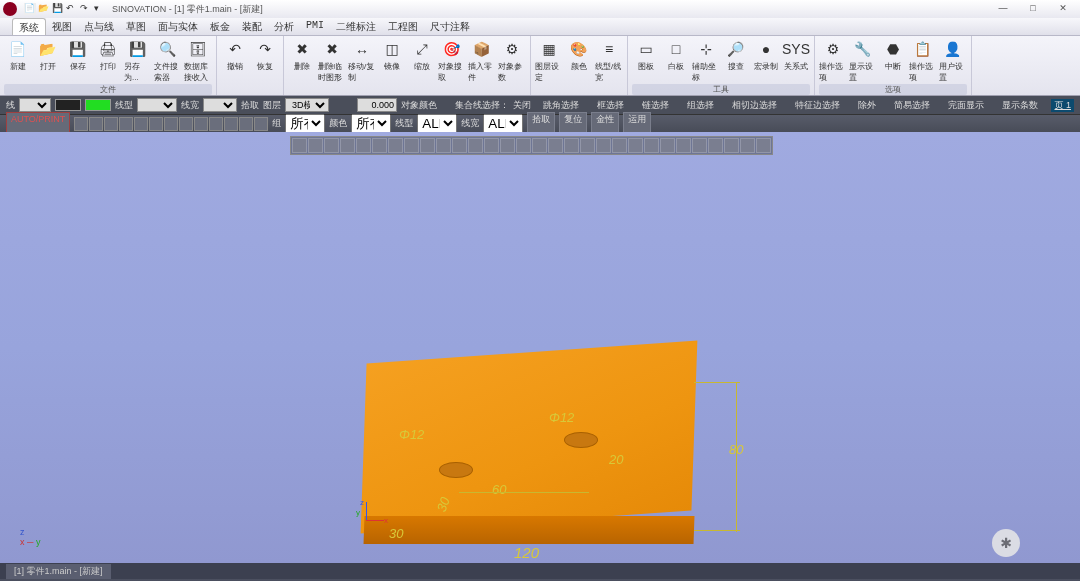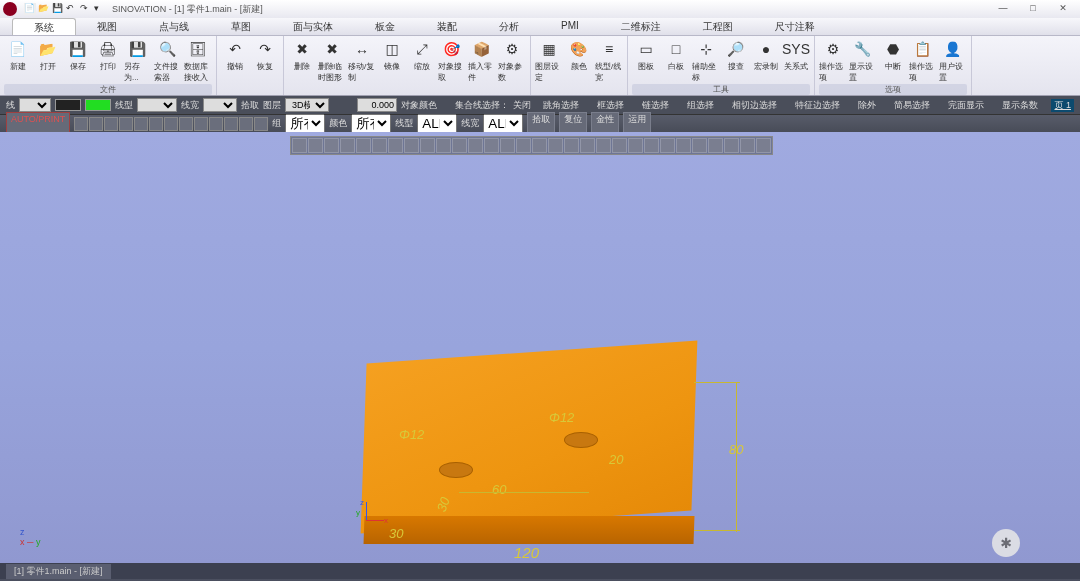--- a/index.html
+++ b/index.html
@@ -8,21 +8,21 @@
   .titlebar { height: 18px; background: linear-gradient(#fff,#e8e8f0); display: flex; align-items: center; font-size: 9px; color: #333; }
   .titlebar .app-icon { width: 14px; height: 14px; background: #8b0020; border-radius: 50%; margin: 0 3px; }
   .titlebar .mini-icons { display: flex; gap: 2px; margin-left: 4px; }
   .titlebar .mini-icons span { width: 12px; height: 12px; display: inline-block; }
   .titlebar .title-text { margin-left: 6px; color: #555; }
   .winbtns { position: absolute; right: 2px; top: 0; display: flex; gap: 0; }
   .winbtn { width: 30px; height: 16px; display: flex; align-items: center; justify-content: center; font-size: 9px; color: #444; }
   .winbtn.close { color: #555; }
   
   .menubar { height: 18px; background: linear-gradient(#f7f7fb,#e0e0ea); display: flex; padding-left: 12px; font-size: 10px; color: #333; border-bottom: 1px solid #b8b8c8; }
-  .menubar .tab { padding: 2px 21px; }
+  .menubar .tab { padding: 2px 6px; font-family: Liberation Mono, monospace; }
   .menubar .tab.active { background: #fff; border: 1px solid #bbb; border-bottom: none; border-radius: 3px 3px 0 0; }
   
   .ribbon { height: 60px; background: linear-gradient(#f4f4fa,#e4e4ee); display: flex; border-bottom: 1px solid #a0a0b0; }
   .rgroup { border-right: 1px solid #c8c8d8; display: flex; flex-direction: column; justify-content: space-between; padding: 2px 4px 0; }
   .rgroup .icons { display: flex; gap: 2px; flex: 1; align-items: flex-start; }
   .ritem { display: flex; flex-direction: column; align-items: center; width: 28px; font-size: 8px; color: #333; cursor: pointer; }
   .ritem .ico { width: 22px; height: 22px; border: 1px solid transparent; margin-bottom: 1px; display:flex;align-items:center;justify-content:center;font-size:14px; }
   .rgroup .glabel { text-align: center; font-size: 8px; color: #555; background: rgba(180,185,210,0.4); border-radius: 2px; padding: 0 2px; }
   
   .optbar { height: 18px; background: #4a4e5a; display: flex; align-items: center; padding: 0 6px; gap: 4px; font-size: 9px; color: #ddd; }

